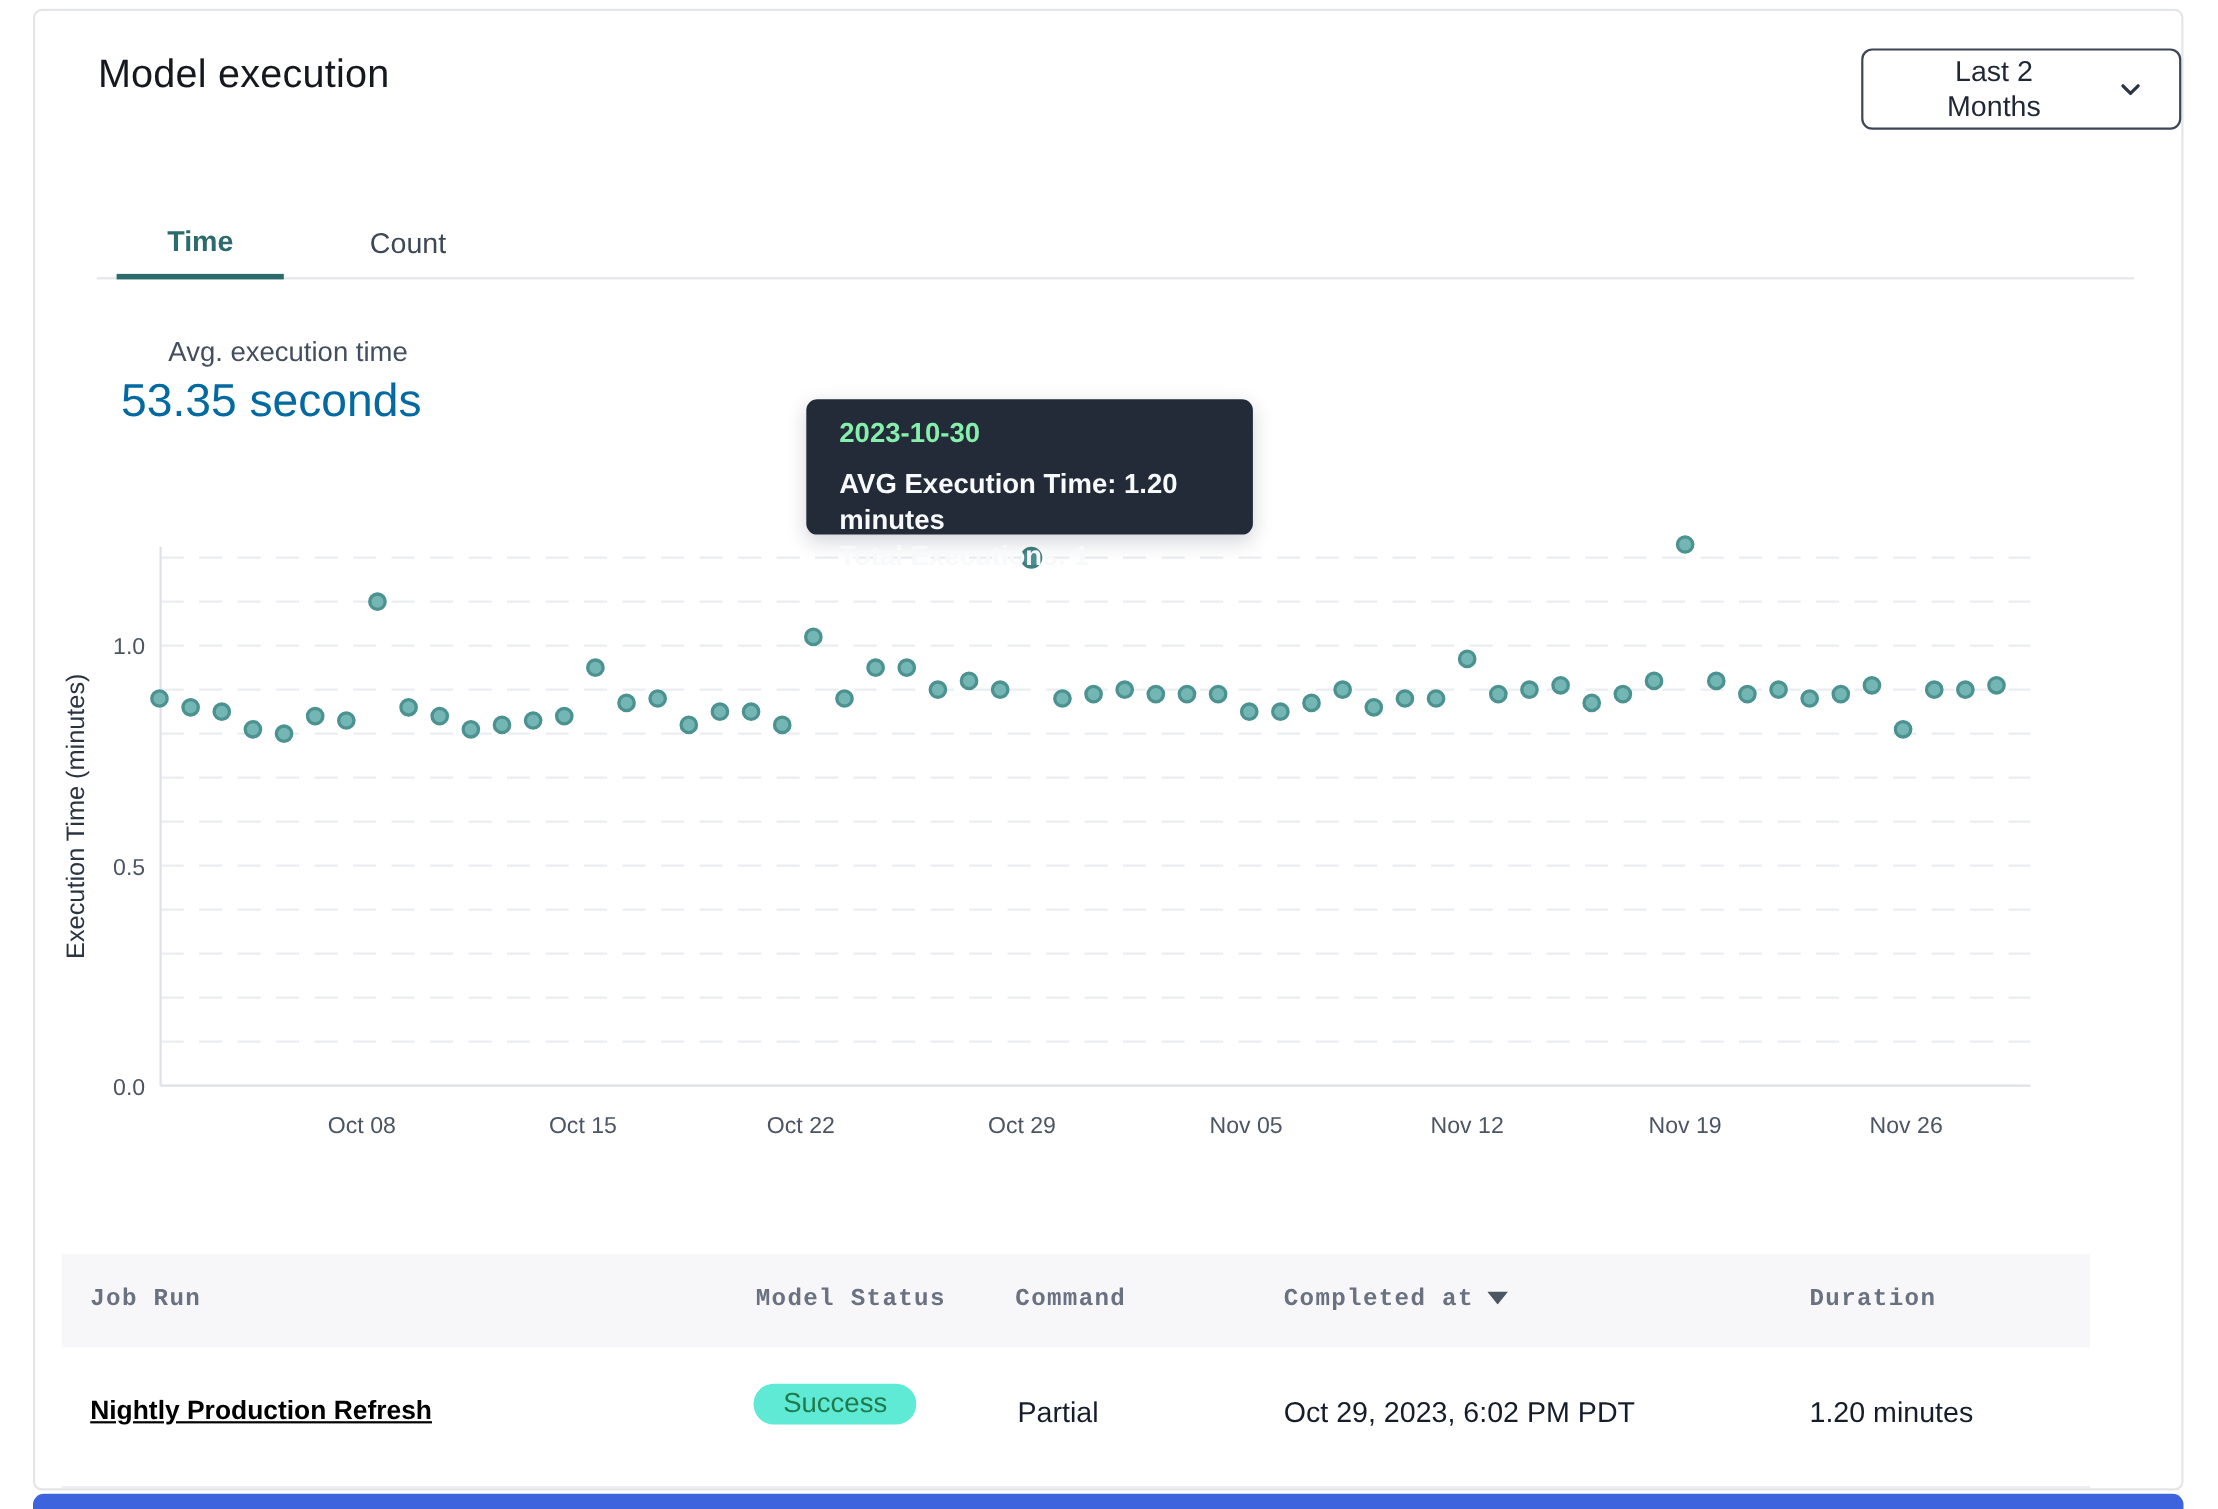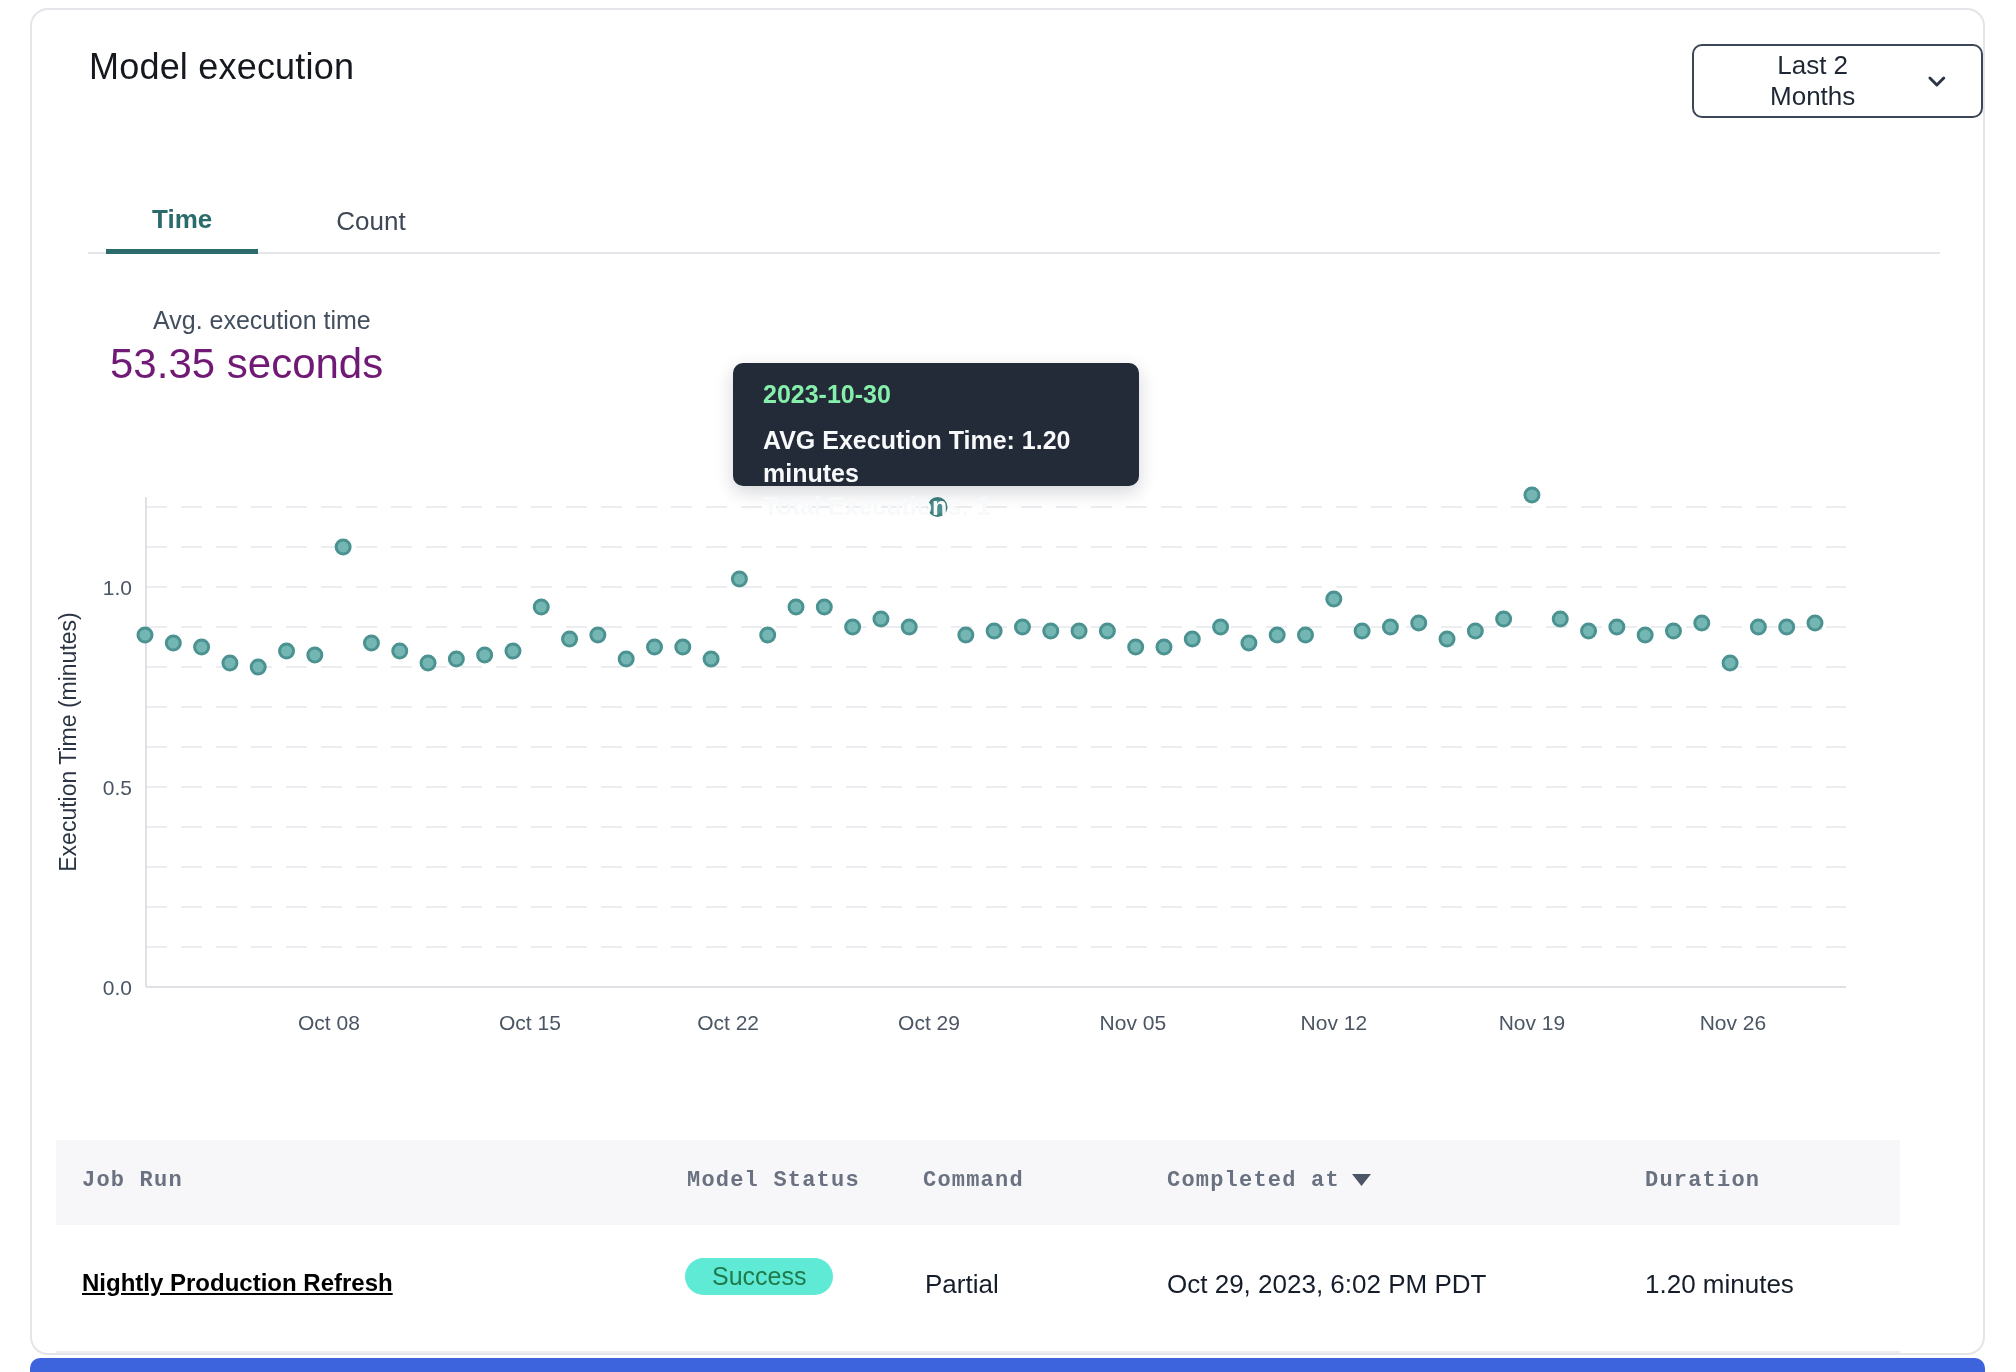--- a/index.html
+++ b/index.html
@@ -1,37 +1,37 @@
 <!DOCTYPE html>
 <html><head>
 <meta charset="utf-8">
 <style>
   * { margin:0; padding:0; box-sizing:border-box; }
   html,body { width:2016px; height:1372px; background:#ffffff; font-family:"Liberation Sans","DejaVu Sans",sans-serif; }
   body { position:relative; overflow:hidden; }
 
   .card { position:absolute; left:30px; top:8px; width:1955px; height:1347px;
-          background:#ffffff; border:2px solid #e4e5e9; border-radius:18px; }
+          background:#ffffff; border:2px solid #e4e5e9; border-radius:8px; }
 
   .page-title { position:absolute; left:57px; top:36px; font-size:36px; font-weight:500; color:#16181f; letter-spacing:.2px; }
 
   .range-btn { position:absolute; left:1660px; top:34px; height:74px; min-width:265px;
                display:flex; align-items:center; gap:30px; padding:0 30px 0 38px;
                background:#fff; border:2px solid #3c4656; border-radius:10px; cursor:pointer; }
   .range-btn span { font-size:26px; color:#1f2734; font-weight:500; }
 
   .tabbar { position:absolute; left:56px; top:180px; width:1852px; height:64px;
             border-bottom:2px solid #e6e6ea; display:flex; align-items:stretch; }
   .tab { display:flex; align-items:center; justify-content:center; font-size:26px; cursor:pointer; }
   .tab.active { color:#2c6b6c; font-weight:700; padding:0 46px; margin-left:18px;
                 border-bottom:5px solid #2c6b6c; margin-bottom:-2px; }
   .tab.inactive { color:#3e4856; font-weight:400; margin-left:76px; padding:0 2px; }
 
   .summary-label { position:absolute; left:81px; top:296px; font-size:25px; color:#434e5e;margin-left:40px; }
-  .summary-value { position:absolute; left:78px; top:330px; font-size:42px; font-weight:500; color:#701a75; }
+  .summary-value { position:absolute; left:78px; top:330px; font-size:42px; font-weight:500; color:#0369a1; }
 
   .tooltip { position:absolute; left:733px; top:363px; width:406px; height:123px;
              background:#222b37; border-radius:10px; padding:17px 0 0 30px;
              box-shadow:0 6px 18px rgba(15,23,42,.18); z-index:5; }
   .tooltip .tt-date { font-size:25px; font-weight:600; color:#86efac; margin-bottom:15px; }
   .tooltip .tt-line { font-size:25px; font-weight:600; color:#f7f9fb; line-height:33px; }
 
   #chart { position:absolute; left:56px; top:478px; width:1904px; height:575px; }
 
   .thead { position:absolute; left:56px; top:1140px; width:1844px; height:85px; background:#f7f7f9; }

